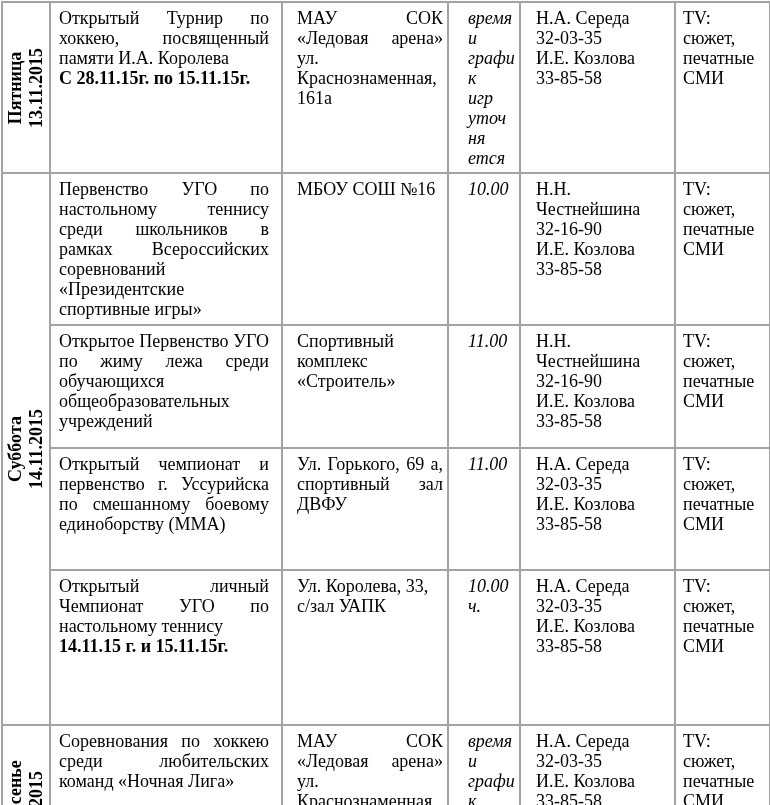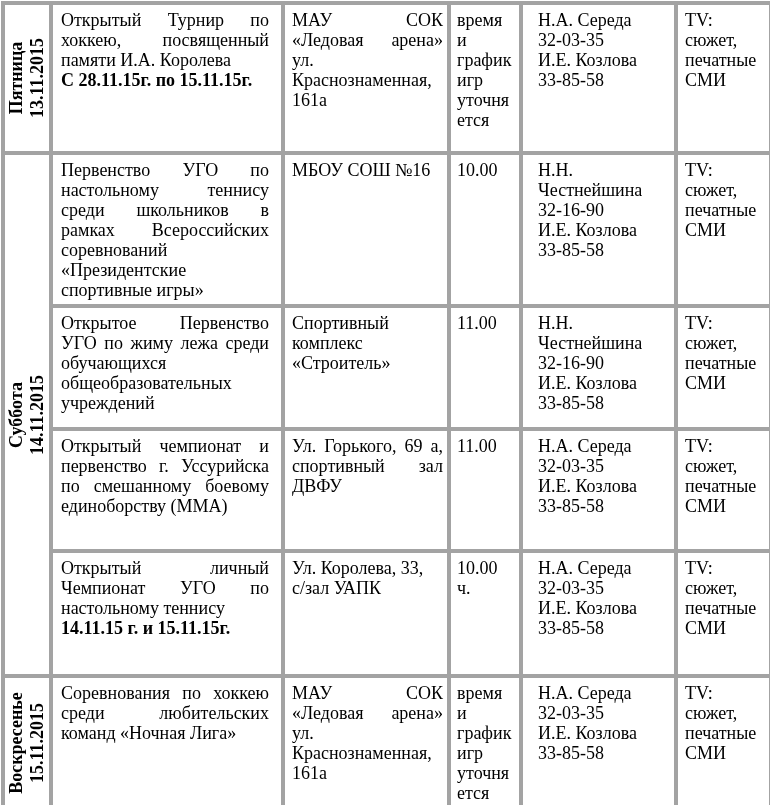--- a/index.html
+++ b/index.html
@@ -18,32 +18,32 @@
   }
   table.schedule {
     border-collapse: collapse;
     table-layout: fixed;
     width: 768px;
     border: 2px solid #000000;
     font-size: 18px;
     line-height: 20px;
   }
   td {
-    border: 4px solid #a3a3a3;
+    border: 2px solid #a3a3a3;
     vertical-align: top;
     padding: 5px 4px 4px 7px;
     overflow: hidden;
     box-sizing: border-box;
   }
   
   tr.row-0 { height: 150px; }
   tr.row-1 { height: 152px; }
   tr.row-2 { height: 123px; }
   tr.row-3 { height: 122px; }
-  tr.row-4 { height: 125px; }
+  tr.row-4 { height: 155px; }
   tr.row-5 { height: 131px; }
   
   tr.row-1 td, tr.row-5 td { border-top: 2px solid #000000; }
 
   td.day-cell {
     position: relative;
     padding: 0;
   }
   .day-rotor {
     position: absolute;
@@ -60,34 +60,35 @@
     padding-left: 8px;
     padding-right: 12px;
   }
   .event-bold {
     display: block;
     font-weight: bold;
   }
   .event-bold:empty { display: none; }
   td.venue-cell {
     white-space: pre-line;
-    padding-left: 7px;
+    padding-left: 14px;
     padding-right: 4px;
   }
   tr.row-0 td.venue-cell,
   tr.row-3 td.venue-cell,
   tr.row-5 td.venue-cell {
     text-align: justify;
     text-align-last: justify;
   }
   td.time-cell {
     white-space: pre-line;
     overflow-wrap: break-word;
-    padding-left: 6px;
+    padding-left: 19px;
     padding-right: 4px;
+    font-style: italic;
   }
   td.contacts-cell {
     white-space: pre-line;
     padding-left: 15px;
     padding-right: 4px;
   }
   td.media-cell {
     white-space: pre-line;
     padding-left: 7px;
     padding-right: 2px;

